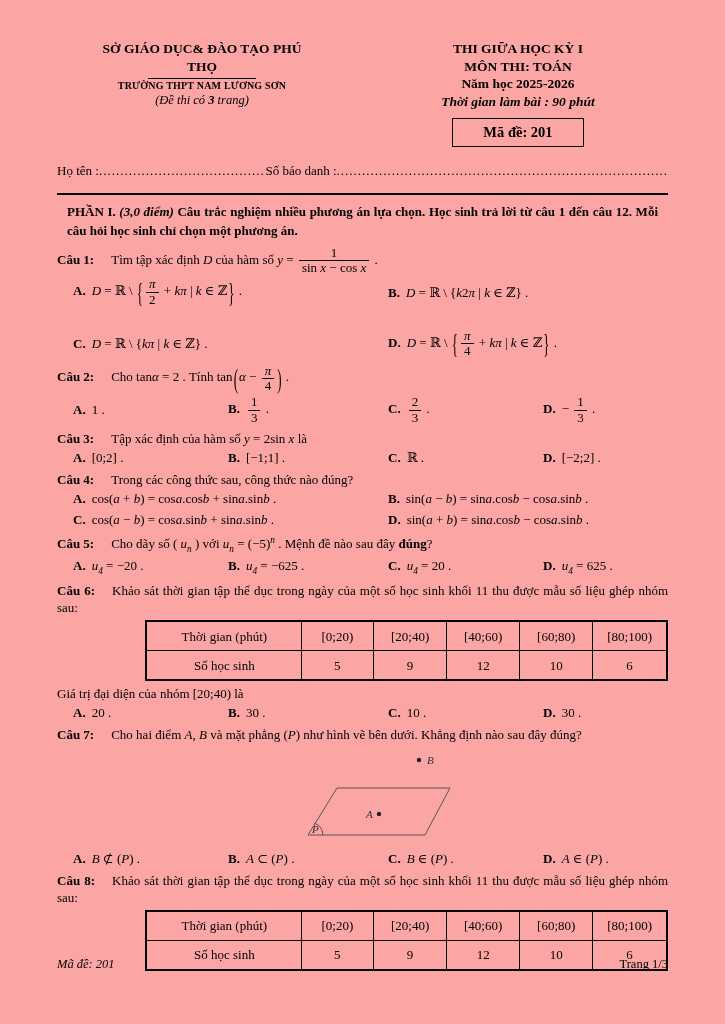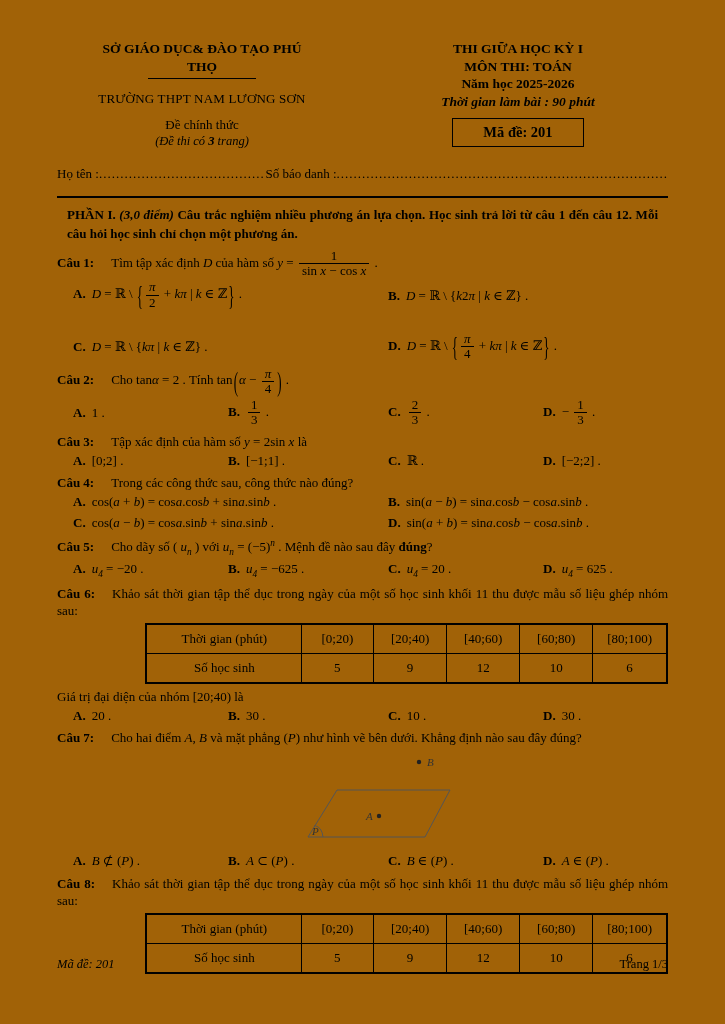--- a/index.html
+++ b/index.html
@@ -1,27 +1,27 @@
 <!DOCTYPE html>
 <html><head>
 <meta charset="utf-8">
 <style>
   html,body{margin:0;padding:0;background:#fff;}
   .page{
     position:relative;width:725px;height:1024px;box-sizing:border-box;
-    padding:40px 57px 0 57px;background:#a16207;color:#000;overflow:hidden;
+    padding:40px 57px 0 57px;background:#fca5a5;color:#000;overflow:hidden;
     font-family:"Liberation Serif","DejaVu Serif",serif;font-size:13px;line-height:1.32;
   }
   
   .header{display:flex;justify-content:space-between;align-items:flex-start;}
   .h-left{width:262px;text-align:center;padding-left:14px;}
   .h-right{width:300px;text-align:center;}
   .dept{font-weight:bold;font-size:13.5px;line-height:1.3;}
   .dept-rule{width:108px;border-bottom:1.5px solid #000;margin:3px auto 0;}
-  .school{margin-top:11px;font-size:13px;letter-spacing:.2px;}
+  .school{margin-top:0;font-size:10px;letter-spacing:.2px;font-weight:bold;}
   .official{margin-top:9px;font-size:13px;}
   .pagesnote{font-style:italic;font-size:12.5px;}
   .h-right .hl{font-weight:bold;font-size:13.5px;line-height:1.3;}
   .duration{font-weight:bold;font-style:italic;font-size:13.5px;line-height:1.35;}
   .codebox{display:inline-block;border:1.5px solid #000;padding:4px 30px;margin-top:7px;
            font-weight:bold;font-size:14.5px;}
   
   .student-row{display:flex;align-items:center;margin-top:15px;white-space:nowrap;}
   .dots{overflow:hidden;letter-spacing:1px;}
   .dots1{flex:0 1 205px;}
@@ -66,21 +66,20 @@
 <body>
 
 <div class="page">
 
   <div class="header">
     <div class="h-left">
       <div class="dept">SỞ GIÁO DỤC&amp; ĐÀO TẠO PHÚ</div>
       <div class="dept">THỌ</div>
       <div class="dept-rule"></div>
       <div class="school">TRƯỜNG THPT NAM LƯƠNG SƠN</div>
-      <div class="official">Đề chính thức</div>
       <div class="pagesnote"><span>(Đề thi có </span><b>3</b><span> trang)</span></div>
     </div>
     <div class="h-right">
       <div class="hl">THI GIỮA HỌC KỲ I</div>
       <div class="hl">MÔN THI: TOÁN</div>
       <div class="hl">Năm học 2025-2026</div>
       <div class="duration">Thời gian làm bài : 90 phút</div>
       <div class="codebox">Mã đề: 201</div>
     </div>
   </div>

